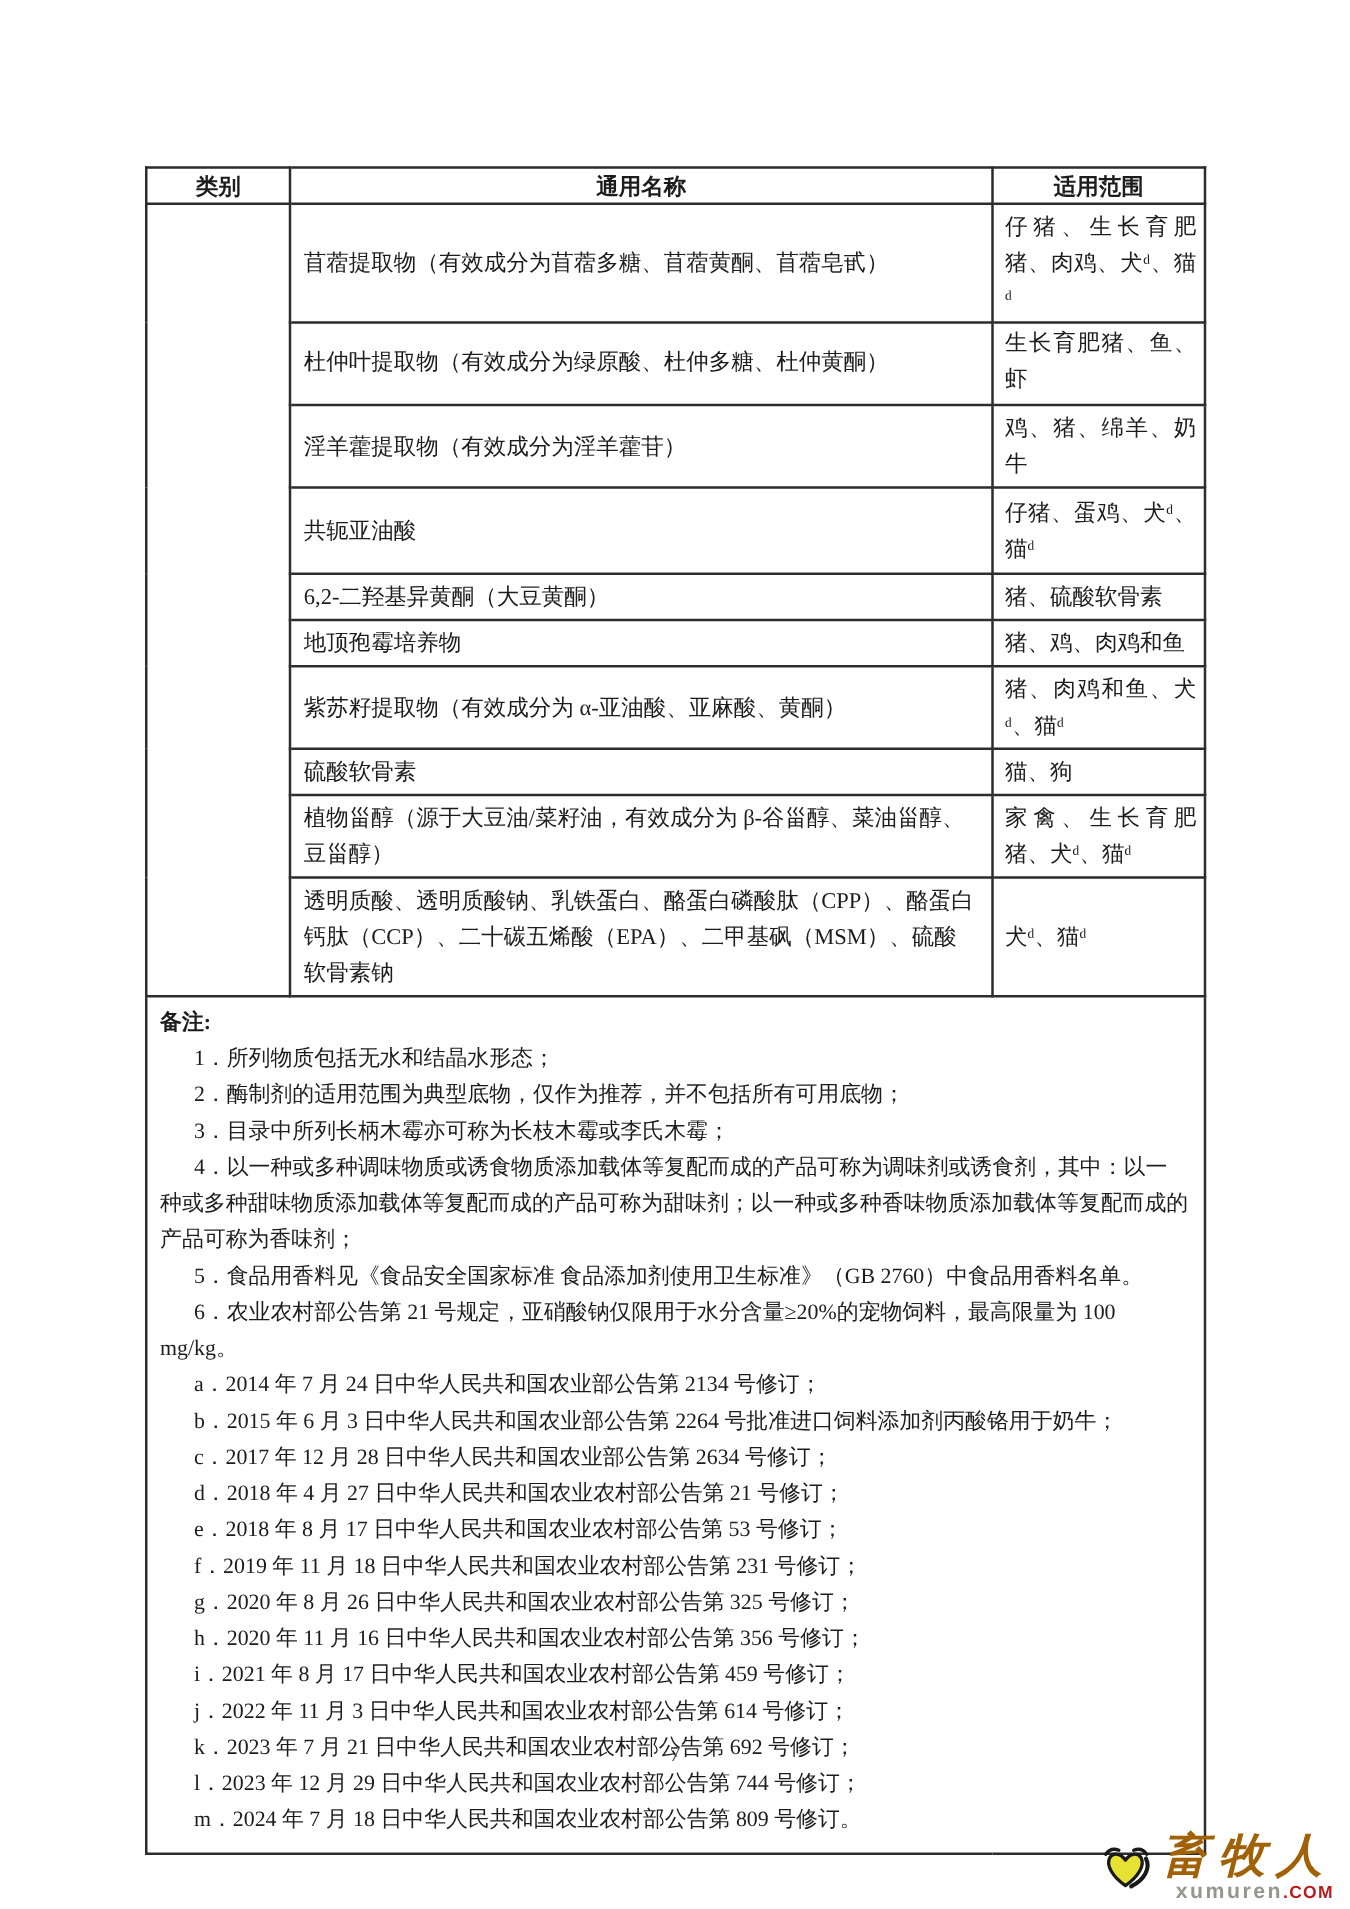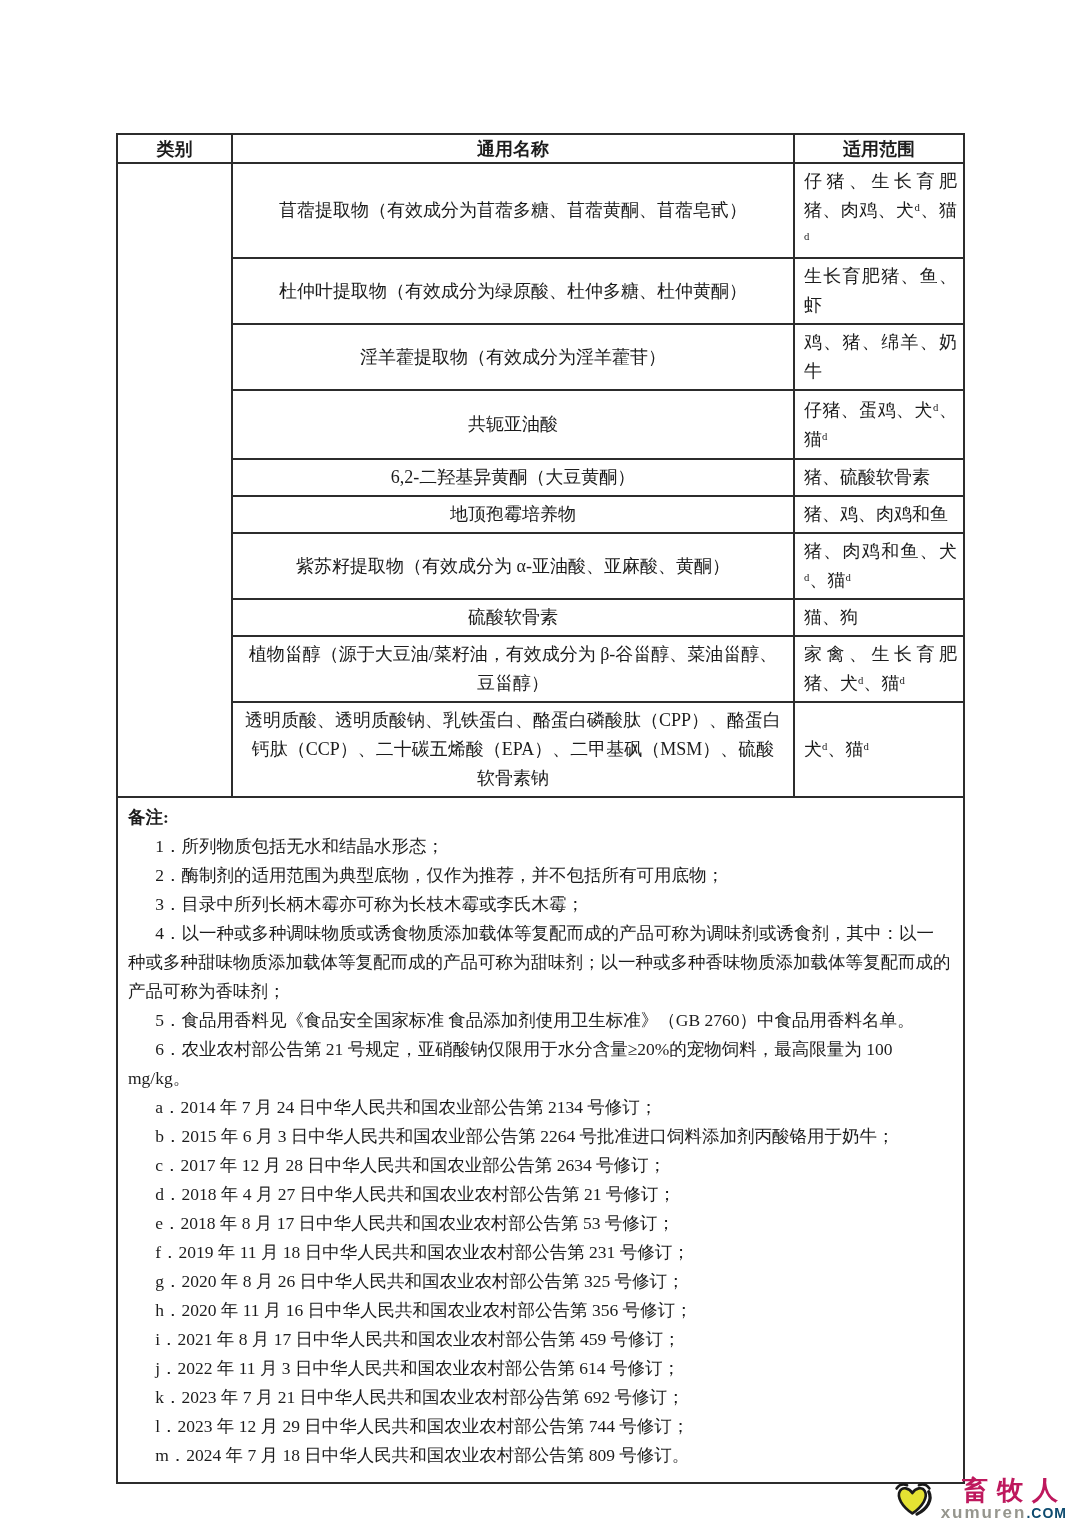--- a/index.html
+++ b/index.html
@@ -37,33 +37,33 @@
   }
   td.cell-cat {
     width: 115px;
     background: #ffffff;
   }
   td.cell-name {
     font-size: 18px;
     line-height: 29px;
     padding: 3px 10px;
     vertical-align: middle;
-    text-align: center;
+    text-align: left;
   }
   td.cell-scope {
     font-size: 18px;
     line-height: 29px;
     padding: 3px 6px 3px 9px;
     vertical-align: middle;
     text-align: justify;
     text-align-last: left;
     border-radius: 14px;
   }
   tr.r1  { height: 88px; }
-  tr.r2  { height: 57px; }
+  tr.r2  { height: 57px; font-family: Liberation Mono, monospace; }
   tr.r3  { height: 30px; }
   tr.r4  { height: 69px; }
   tr.r5  { height: 30px; }
   tr.r6  { height: 28px; }
   tr.r7  { height: 57px; }
   tr.r8  { height: 28px; }
   tr.r9  { height: 58px; }
   tr.r10 { height: 87px; }
   td.notes-cell {
     padding: 5px 12px 12px 10px;
@@ -94,38 +94,39 @@
     right: 13px;
     bottom: 6px;
     display: flex;
     align-items: center;
     gap: 7px;
     font-family: "Liberation Sans", "DejaVu Sans", sans-serif;
   }
   .logo-heart-svg { display: block; }
   .logo-text { text-align: right; }
   .logo-brand {
-    font-size: 26px;
-    font-weight: bold;
-    color: #be185d;
+    font-size: 37px;
+    font-weight: bold;
+    color: #a16207;
     letter-spacing: 9px;
     line-height: 1;
     white-space: nowrap;
+    font-style: italic;
   }
   .logo-domain {
     font-size: 17px;
     font-weight: bold;
     color: #96968e;
     letter-spacing: 2px;
     line-height: 1;
     margin-top: 1px;
     white-space: nowrap;
   }
   .logo-domain .tld {
-    color: #0c4a6e;
+    color: #b91c1c;
     font-size: 14px;
     letter-spacing: 1px;
   }
 </style>
 </head>
 <body>
 
 <div class="content-box">
   <table class="catalog">
     <colgroup>

